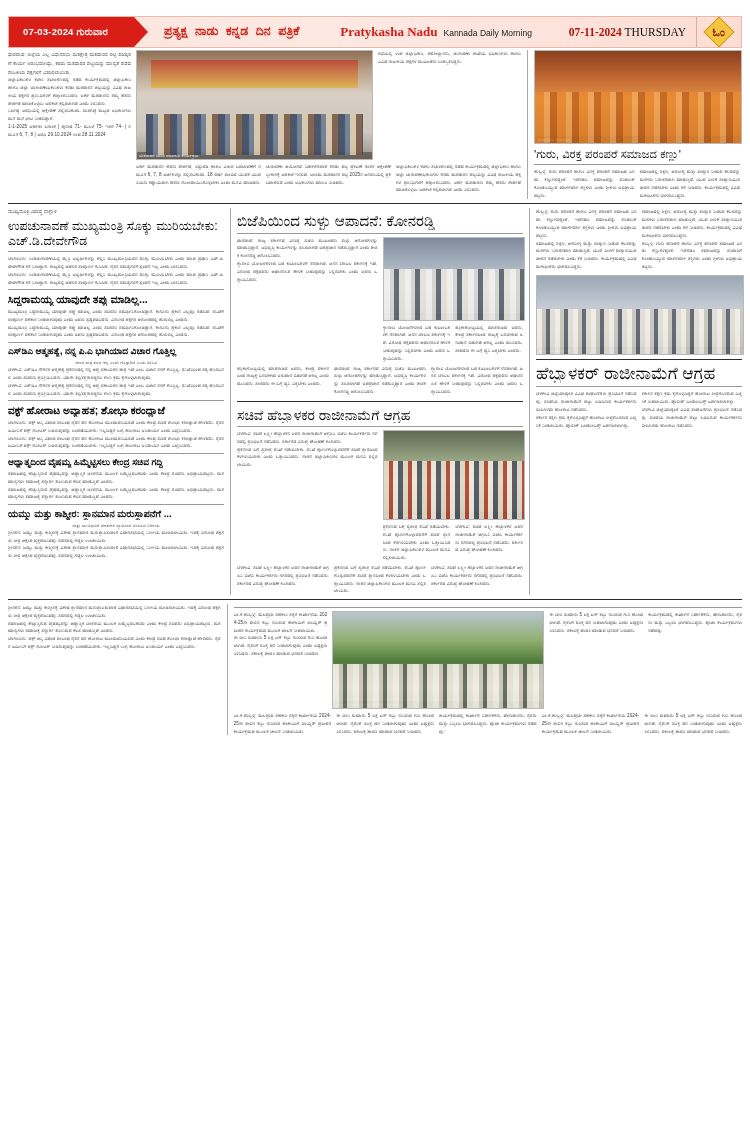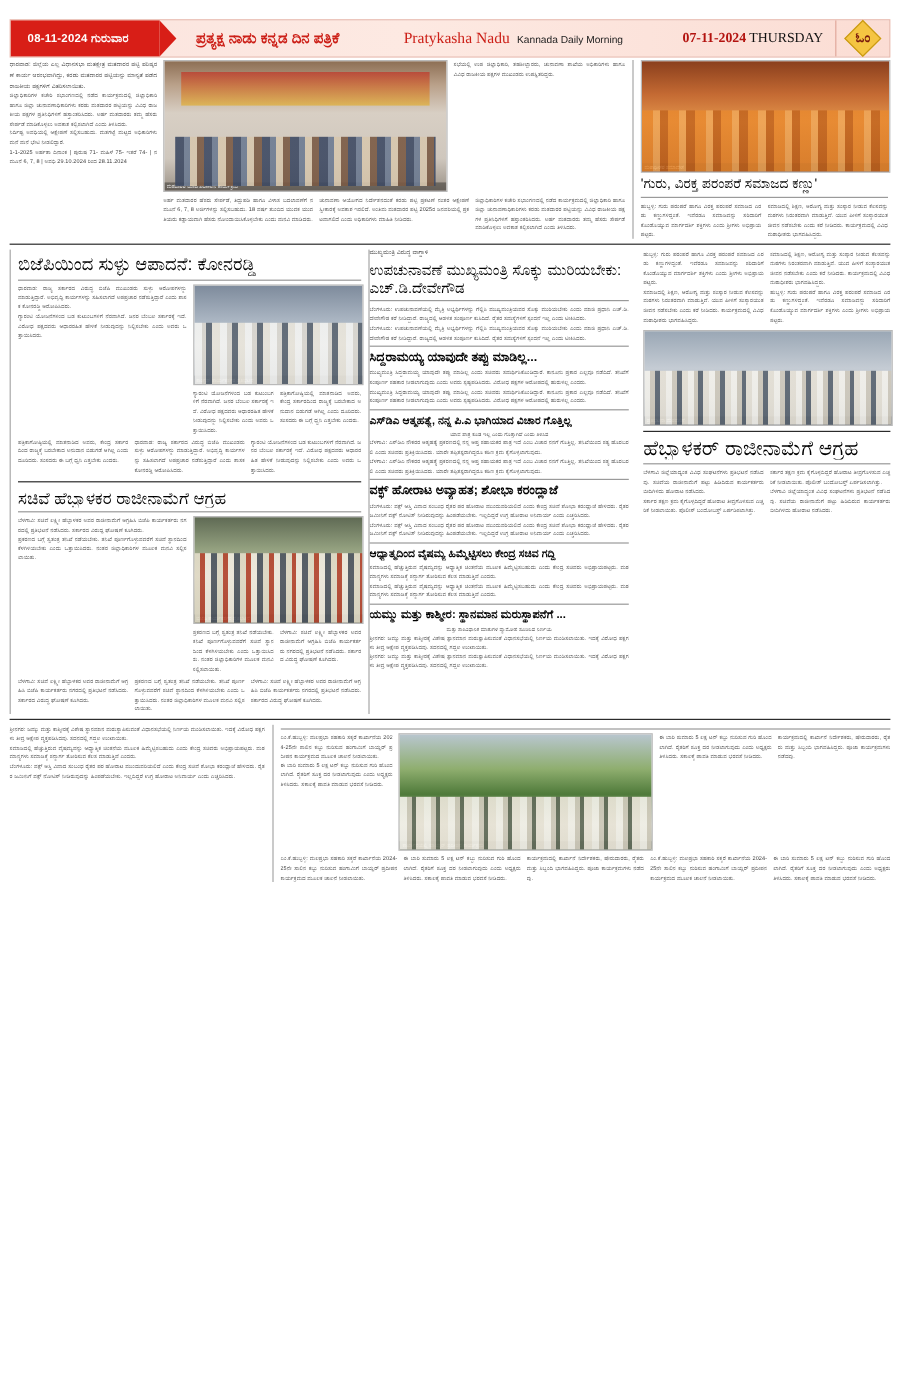--- a/index.html
+++ b/index.html
@@ -28,27 +28,27 @@
     font-size:9.5px;font-weight:bold;letter-spacing:.2px;white-space:nowrap;
   }
   .mh-date-badge:after{
     content:"";position:absolute;right:-14px;top:0;
     width:0;height:0;border-style:solid;
     border-width:15px 0 15px 14px;
     border-color:transparent transparent transparent #d81e17;
   }
   .mh-kn-title{
     flex:0 0 auto;padding:0 14px 0 30px;color:#cc2018;
-    font-size:12.5px;font-weight:bold;white-space:nowrap;
+    font-size:12.5px;font-weight:bold;white-space:nowrap;font-family:Liberation Mono, monospace;
   }
   .mh-center{
     flex:1;display:flex;align-items:baseline;justify-content:center;gap:6px;
     white-space:nowrap;
   }
-  .mh-brand{color:#cc2018;font-size:13px;font-weight:normal;font-family:"Liberation Serif",serif;}
+  .mh-brand{color:#cc2018;font-size:13px;font-weight:bold;font-family:"Liberation Serif",serif;}
   .mh-sub{color:#222;font-size:8.5px;font-family:"Liberation Sans",sans-serif;}
   .mh-right{
     padding:0 10px;font-size:11.5px;color:#111;white-space:nowrap;
     font-family:"Liberation Serif",serif;
   }
   .mh-right .d{font-weight:bold;color:#b3130f;text-align:right;}
   .mh-logo-wrap{
     width:44px;height:30px;border-left:1px solid #e0a99c;
     display:flex;align-items:center;justify-content:center;
   }
@@ -141,21 +141,21 @@
   .colC{width:212px;padding-left:6px;}
   .subcols{display:flex;gap:5px;}
   .subcol{flex:1;}
 </style>
 </head>
 <body>
 
 <div class="page">
 
   <div class="masthead">
-    <div class="mh-date-badge">08-11-2024 ಗುರುವಾರ</div>
+    <div class="mh-date-badge">07-03-2024 ಗುರುವಾರ</div>
     <div class="mh-kn-title">ಪ್ರತ್ಯಕ್ಷ ನಾಡು ಕನ್ನಡ ದಿನ ಪತ್ರಿಕೆ</div>
     <div class="mh-center">
       <span class="mh-brand">Pratykasha Nadu</span>
       <span class="mh-sub">Kannada Daily Morning</span>
     </div>
     <div class="mh-right">
       <span class="d">07-11-2024</span>
       <span>THURSDAY</span>
     </div>
     <div class="mh-logo-wrap">
@@ -214,20 +214,73 @@
           <div class="txtblock">ಸಮಾಜದಲ್ಲಿ ಶಿಕ್ಷಣ, ಆರೋಗ್ಯ ಮತ್ತು ಸಂಸ್ಕಾರ ನೀಡುವ ಕೆಲಸವನ್ನು ಮಠಗಳು ನಿರಂತರವಾಗಿ ಮಾಡುತ್ತಿವೆ. ಯುವ ಪೀಳಿಗೆ ಸಂಸ್ಕಾರಯುತ ಜೀವನ ನಡೆಸಬೇಕು ಎಂದು ಕರೆ ನೀಡಿದರು. ಕಾರ್ಯಕ್ರಮದಲ್ಲಿ ವಿವಿಧ ಮಠಾಧೀಶರು ಭಾಗವಹಿಸಿದ್ದರು.</div>
         </div>
       </div>
     </div>
   </div>
 
   <hr class="hr" style="margin:4px 8px;">
 
   <div class="content">
 
+    <div class="col colA">
+
+      <div>
+        <div class="hl-kicker">ಮುಖ್ಯಮಂತ್ರಿ ವಿರುದ್ಧ ವಾಗ್ದಾಳಿ</div>
+        <div class="hl-sec two" style="font-size:12.5px;">ಉಪಚುನಾವಣೆ ಮುಖ್ಯಮಂತ್ರಿ ಸೊಕ್ಕು ಮುರಿಯಬೇಕು: ಎಚ್.ಡಿ.ದೇವೇಗೌಡ</div>
+        <hr class="hr-thin">
+        <div class="body-col txtblock">ಬೆಂಗಳೂರು: ಉಪಚುನಾವಣೆಯಲ್ಲಿ ಮೈತ್ರಿ ಅಭ್ಯರ್ಥಿಗಳನ್ನು ಗೆಲ್ಲಿಸಿ ಮುಖ್ಯಮಂತ್ರಿಯವರ ಸೊಕ್ಕು ಮುರಿಯಬೇಕು ಎಂದು ಮಾಜಿ ಪ್ರಧಾನಿ ಎಚ್.ಡಿ.ದೇವೇಗೌಡ ಕರೆ ನೀಡಿದ್ದಾರೆ. ರಾಜ್ಯದಲ್ಲಿ ಆಡಳಿತ ಸಂಪೂರ್ಣ ಕುಸಿದಿದೆ. ರೈತರ ಸಮಸ್ಯೆಗಳಿಗೆ ಸ್ಪಂದನೆ ಇಲ್ಲ ಎಂದು ಟೀಕಿಸಿದರು.</div>
+        <div class="body-col txtblock">ಬೆಂಗಳೂರು: ಉಪಚುನಾವಣೆಯಲ್ಲಿ ಮೈತ್ರಿ ಅಭ್ಯರ್ಥಿಗಳನ್ನು ಗೆಲ್ಲಿಸಿ ಮುಖ್ಯಮಂತ್ರಿಯವರ ಸೊಕ್ಕು ಮುರಿಯಬೇಕು ಎಂದು ಮಾಜಿ ಪ್ರಧಾನಿ ಎಚ್.ಡಿ.ದೇವೇಗೌಡ ಕರೆ ನೀಡಿದ್ದಾರೆ. ರಾಜ್ಯದಲ್ಲಿ ಆಡಳಿತ ಸಂಪೂರ್ಣ ಕುಸಿದಿದೆ. ರೈತರ ಸಮಸ್ಯೆಗಳಿಗೆ ಸ್ಪಂದನೆ ಇಲ್ಲ ಎಂದು ಟೀಕಿಸಿದರು.</div>
+      </div>
+
+      <hr class="hr-thin">
+
+      <div>
+        <div class="hl-sm" style="font-size:10.5px;">ಸಿದ್ದರಾಮಯ್ಯ ಯಾವುದೇ ತಪ್ಪು ಮಾಡಿಲ್ಲ...</div>
+        <div class="body-col txtblock">ಮುಖ್ಯಮಂತ್ರಿ ಸಿದ್ದರಾಮಯ್ಯ ಯಾವುದೇ ತಪ್ಪು ಮಾಡಿಲ್ಲ ಎಂದು ಸಚಿವರು ಸಮರ್ಥಿಸಿಕೊಂಡಿದ್ದಾರೆ. ಕಾನೂನು ಪ್ರಕಾರ ಎಲ್ಲವೂ ನಡೆದಿದೆ. ತನಿಖೆಗೆ ಸಂಪೂರ್ಣ ಸಹಕಾರ ನೀಡಲಾಗುವುದು ಎಂದು ಅವರು ಸ್ಪಷ್ಟಪಡಿಸಿದರು. ವಿರೋಧ ಪಕ್ಷಗಳ ಆರೋಪದಲ್ಲಿ ಹುರುಳಿಲ್ಲ ಎಂದರು.</div>
+        <div class="body-col txtblock">ಮುಖ್ಯಮಂತ್ರಿ ಸಿದ್ದರಾಮಯ್ಯ ಯಾವುದೇ ತಪ್ಪು ಮಾಡಿಲ್ಲ ಎಂದು ಸಚಿವರು ಸಮರ್ಥಿಸಿಕೊಂಡಿದ್ದಾರೆ. ಕಾನೂನು ಪ್ರಕಾರ ಎಲ್ಲವೂ ನಡೆದಿದೆ. ತನಿಖೆಗೆ ಸಂಪೂರ್ಣ ಸಹಕಾರ ನೀಡಲಾಗುವುದು ಎಂದು ಅವರು ಸ್ಪಷ್ಟಪಡಿಸಿದರು. ವಿರೋಧ ಪಕ್ಷಗಳ ಆರೋಪದಲ್ಲಿ ಹುರುಳಿಲ್ಲ ಎಂದರು.</div>
+      </div>
+
+      <hr class="hr-thin">
+
+      <div>
+        <div class="hl-sm" style="font-size:9px;">ಎಸ್‌ಡಿಎ ಆತ್ಮಹತ್ಯೆ, ನನ್ನ ಪಿ.ಎ ಭಾಗಿಯಾದ ವಿಚಾರ ಗೊತ್ತಿಲ್ಲ</div>
+        <div class="txtblock" style="text-align:center;font-size:4.3px;">ಯಾವ ಪಾತ್ರ ಕೂಡ ಇಲ್ಲ ಎಂದು ಗೊತ್ತಾಗಿದೆ ಎಂದು ತಿಳಿಸಿದ</div>
+        <div class="body-col txtblock">ಬೆಳಗಾವಿ: ಎಸ್‌ಡಿಎ ನೌಕರರ ಆತ್ಮಹತ್ಯೆ ಪ್ರಕರಣದಲ್ಲಿ ನನ್ನ ಆಪ್ತ ಸಹಾಯಕರ ಪಾತ್ರ ಇದೆ ಎಂಬ ವಿಚಾರ ನನಗೆ ಗೊತ್ತಿಲ್ಲ. ತನಿಖೆಯಿಂದ ಸತ್ಯ ಹೊರಬರಲಿ ಎಂದು ಸಚಿವರು ಪ್ರತಿಕ್ರಿಯಿಸಿದರು. ಯಾರೇ ತಪ್ಪಿತಸ್ಥರಾಗಿದ್ದರೂ ಕಠಿಣ ಕ್ರಮ ಕೈಗೊಳ್ಳಲಾಗುವುದು.</div>
+        <div class="body-col txtblock">ಬೆಳಗಾವಿ: ಎಸ್‌ಡಿಎ ನೌಕರರ ಆತ್ಮಹತ್ಯೆ ಪ್ರಕರಣದಲ್ಲಿ ನನ್ನ ಆಪ್ತ ಸಹಾಯಕರ ಪಾತ್ರ ಇದೆ ಎಂಬ ವಿಚಾರ ನನಗೆ ಗೊತ್ತಿಲ್ಲ. ತನಿಖೆಯಿಂದ ಸತ್ಯ ಹೊರಬರಲಿ ಎಂದು ಸಚಿವರು ಪ್ರತಿಕ್ರಿಯಿಸಿದರು. ಯಾರೇ ತಪ್ಪಿತಸ್ಥರಾಗಿದ್ದರೂ ಕಠಿಣ ಕ್ರಮ ಕೈಗೊಳ್ಳಲಾಗುವುದು.</div>
+      </div>
+
+      <hr class="hr-thin">
+
+      <div>
+        <div class="hl-sm" style="font-size:10.5px;">ವಕ್ಫ್ ಹೋರಾಟ ಅವ್ಯಾಹತ; ಶೋಭಾ ಕರಂದ್ಲಾಜೆ</div>
+        <div class="body-col txtblock">ಬೆಂಗಳೂರು: ವಕ್ಫ್ ಆಸ್ತಿ ವಿವಾದ ಸಂಬಂಧ ರೈತರ ಪರ ಹೋರಾಟ ಮುಂದುವರಿಯಲಿದೆ ಎಂದು ಕೇಂದ್ರ ಸಚಿವೆ ಶೋಭಾ ಕರಂದ್ಲಾಜೆ ಹೇಳಿದರು. ರೈತರ ಜಮೀನಿಗೆ ವಕ್ಫ್ ನೋಟಿಸ್ ನೀಡಿರುವುದನ್ನು ಹಿಂಪಡೆಯಬೇಕು. ಇಲ್ಲದಿದ್ದರೆ ಉಗ್ರ ಹೋರಾಟ ಅನಿವಾರ್ಯ ಎಂದು ಎಚ್ಚರಿಸಿದರು.</div>
+        <div class="body-col txtblock">ಬೆಂಗಳೂರು: ವಕ್ಫ್ ಆಸ್ತಿ ವಿವಾದ ಸಂಬಂಧ ರೈತರ ಪರ ಹೋರಾಟ ಮುಂದುವರಿಯಲಿದೆ ಎಂದು ಕೇಂದ್ರ ಸಚಿವೆ ಶೋಭಾ ಕರಂದ್ಲಾಜೆ ಹೇಳಿದರು. ರೈತರ ಜಮೀನಿಗೆ ವಕ್ಫ್ ನೋಟಿಸ್ ನೀಡಿರುವುದನ್ನು ಹಿಂಪಡೆಯಬೇಕು. ಇಲ್ಲದಿದ್ದರೆ ಉಗ್ರ ಹೋರಾಟ ಅನಿವಾರ್ಯ ಎಂದು ಎಚ್ಚರಿಸಿದರು.</div>
+      </div>
+
+      <hr class="hr-thin">
+
+      <div>
+        <div class="hl-sm" style="font-size:9px;">ಆಧ್ಯಾತ್ಮದಿಂದ ವೈಷಮ್ಯ ಹಿಮ್ಮೆಟ್ಟಿಸಲು ಕೇಂದ್ರ ಸಚಿವ ಗದ್ದಿ</div>
+        <div class="body-col txtblock">ಸಮಾಜದಲ್ಲಿ ಹೆಚ್ಚುತ್ತಿರುವ ವೈಷಮ್ಯವನ್ನು ಆಧ್ಯಾತ್ಮಿಕ ಚಿಂತನೆಯ ಮೂಲಕ ಹಿಮ್ಮೆಟ್ಟಿಸಬಹುದು ಎಂದು ಕೇಂದ್ರ ಸಚಿವರು ಅಭಿಪ್ರಾಯಪಟ್ಟರು. ಮಠ ಮಾನ್ಯಗಳು ಸಮಾಜಕ್ಕೆ ಸನ್ಮಾರ್ಗ ತೋರಿಸುವ ಕೆಲಸ ಮಾಡುತ್ತಿವೆ ಎಂದರು.</div>
+        <div class="body-col txtblock">ಸಮಾಜದಲ್ಲಿ ಹೆಚ್ಚುತ್ತಿರುವ ವೈಷಮ್ಯವನ್ನು ಆಧ್ಯಾತ್ಮಿಕ ಚಿಂತನೆಯ ಮೂಲಕ ಹಿಮ್ಮೆಟ್ಟಿಸಬಹುದು ಎಂದು ಕೇಂದ್ರ ಸಚಿವರು ಅಭಿಪ್ರಾಯಪಟ್ಟರು. ಮಠ ಮಾನ್ಯಗಳು ಸಮಾಜಕ್ಕೆ ಸನ್ಮಾರ್ಗ ತೋರಿಸುವ ಕೆಲಸ ಮಾಡುತ್ತಿವೆ ಎಂದರು.</div>
+      </div>
+
+      <hr class="hr-thin">
+
+      <div>
+        <div class="hl-sm" style="font-size:9.5px;">ಯಮ್ಮು ಮತ್ತು ಕಾಶ್ಮೀರ: ಸ್ಥಾನಮಾನ ಮರುಸ್ಥಾಪನೆಗೆ ...</div>
+        <div class="txtblock" style="text-align:center;font-size:4.3px;">ಮತ್ತು ಸಾಂವಿಧಾನಿಕ ಮಾತುಗಳ ವ್ಯಾಮೋಹ ಸೂಚಿಸಿದ ನಿರ್ಣಯ</div>
+        <div class="body-col txtblock">ಶ್ರೀನಗರ: ಜಮ್ಮು ಮತ್ತು ಕಾಶ್ಮೀರಕ್ಕೆ ವಿಶೇಷ ಸ್ಥಾನಮಾನ ಮರುಸ್ಥಾಪಿಸುವಂತೆ ವಿಧಾನಸಭೆಯಲ್ಲಿ ನಿರ್ಣಯ ಮಂಡಿಸಲಾಯಿತು. ಇದಕ್ಕೆ ವಿರೋಧ ಪಕ್ಷಗಳು ತೀವ್ರ ಆಕ್ಷೇಪ ವ್ಯಕ್ತಪಡಿಸಿದವು. ಸದನದಲ್ಲಿ ಗದ್ದಲ ಉಂಟಾಯಿತು.</div>
+        <div class="body-col txtblock">ಶ್ರೀನಗರ: ಜಮ್ಮು ಮತ್ತು ಕಾಶ್ಮೀರಕ್ಕೆ ವಿಶೇಷ ಸ್ಥಾನಮಾನ ಮರುಸ್ಥಾಪಿಸುವಂತೆ ವಿಧಾನಸಭೆಯಲ್ಲಿ ನಿರ್ಣಯ ಮಂಡಿಸಲಾಯಿತು. ಇದಕ್ಕೆ ವಿರೋಧ ಪಕ್ಷಗಳು ತೀವ್ರ ಆಕ್ಷೇಪ ವ್ಯಕ್ತಪಡಿಸಿದವು. ಸದನದಲ್ಲಿ ಗದ್ದಲ ಉಂಟಾಯಿತು.</div>
+      </div>
+    </div>
+
     <div class="col colB">
 
       <div>
         <div class="hl-sec" style="font-size:15px;">ಬಿಜೆಪಿಯಿಂದ ಸುಳ್ಳು ಆಪಾದನೆ: ಕೋನರಡ್ಡಿ</div>
         <hr class="hr-thin">
         <div style="display:flex;gap:5px;">
           <div class="subcol body-col" style="width:82px;">
             <div class="txtblock">ಧಾರವಾಡ: ರಾಜ್ಯ ಸರ್ಕಾರದ ವಿರುದ್ಧ ಬಿಜೆಪಿ ಮುಖಂಡರು ಸುಳ್ಳು ಆರೋಪಗಳನ್ನು ಮಾಡುತ್ತಿದ್ದಾರೆ. ಅಭಿವೃದ್ಧಿ ಕಾರ್ಯಗಳನ್ನು ಸಹಿಸಲಾಗದೆ ಅಪಪ್ರಚಾರ ನಡೆಸುತ್ತಿದ್ದಾರೆ ಎಂದು ಶಾಸಕ ಕೋನರಡ್ಡಿ ಆರೋಪಿಸಿದರು.</div>
             <div class="txtblock">ಗ್ಯಾರಂಟಿ ಯೋಜನೆಗಳಿಂದ ಬಡ ಕುಟುಂಬಗಳಿಗೆ ನೆರವಾಗಿದೆ. ಜನರ ಬೆಂಬಲ ಸರ್ಕಾರಕ್ಕೆ ಇದೆ. ವಿರೋಧ ಪಕ್ಷದವರು ಆಧಾರರಹಿತ ಹೇಳಿಕೆ ನೀಡುವುದನ್ನು ನಿಲ್ಲಿಸಬೇಕು ಎಂದು ಅವರು ಒತ್ತಾಯಿಸಿದರು.</div>
           </div>
@@ -289,73 +342,20 @@
           <div class="subcol body-col">
             <div class="txtblock">ಪ್ರಕರಣದ ಬಗ್ಗೆ ಸ್ವತಂತ್ರ ತನಿಖೆ ನಡೆಯಬೇಕು. ತನಿಖೆ ಪೂರ್ಣಗೊಳ್ಳುವವರೆಗೆ ಸಚಿವೆ ಸ್ಥಾನದಿಂದ ಕೆಳಗಿಳಿಯಬೇಕು ಎಂದು ಒತ್ತಾಯಿಸಿದರು. ನಂತರ ಜಿಲ್ಲಾಧಿಕಾರಿಗಳ ಮೂಲಕ ಮನವಿ ಸಲ್ಲಿಸಲಾಯಿತು.</div>
           </div>
           <div class="subcol body-col">
             <div class="txtblock">ಬೆಳಗಾವಿ: ಸಚಿವೆ ಲಕ್ಷ್ಮೀ ಹೆಬ್ಬಾಳಕರ ಅವರ ರಾಜೀನಾಮೆಗೆ ಆಗ್ರಹಿಸಿ ಬಿಜೆಪಿ ಕಾರ್ಯಕರ್ತರು ನಗರದಲ್ಲಿ ಪ್ರತಿಭಟನೆ ನಡೆಸಿದರು. ಸರ್ಕಾರದ ವಿರುದ್ಧ ಘೋಷಣೆ ಕೂಗಿದರು.</div>
           </div>
         </div>
       </div>
     </div>
 
-    <div class="col colA">
-
-      <div>
-        <div class="hl-kicker">ಮುಖ್ಯಮಂತ್ರಿ ವಿರುದ್ಧ ವಾಗ್ದಾಳಿ</div>
-        <div class="hl-sec two" style="font-size:12.5px;">ಉಪಚುನಾವಣೆ ಮುಖ್ಯಮಂತ್ರಿ ಸೊಕ್ಕು ಮುರಿಯಬೇಕು: ಎಚ್.ಡಿ.ದೇವೇಗೌಡ</div>
-        <hr class="hr-thin">
-        <div class="body-col txtblock">ಬೆಂಗಳೂರು: ಉಪಚುನಾವಣೆಯಲ್ಲಿ ಮೈತ್ರಿ ಅಭ್ಯರ್ಥಿಗಳನ್ನು ಗೆಲ್ಲಿಸಿ ಮುಖ್ಯಮಂತ್ರಿಯವರ ಸೊಕ್ಕು ಮುರಿಯಬೇಕು ಎಂದು ಮಾಜಿ ಪ್ರಧಾನಿ ಎಚ್.ಡಿ.ದೇವೇಗೌಡ ಕರೆ ನೀಡಿದ್ದಾರೆ. ರಾಜ್ಯದಲ್ಲಿ ಆಡಳಿತ ಸಂಪೂರ್ಣ ಕುಸಿದಿದೆ. ರೈತರ ಸಮಸ್ಯೆಗಳಿಗೆ ಸ್ಪಂದನೆ ಇಲ್ಲ ಎಂದು ಟೀಕಿಸಿದರು.</div>
-        <div class="body-col txtblock">ಬೆಂಗಳೂರು: ಉಪಚುನಾವಣೆಯಲ್ಲಿ ಮೈತ್ರಿ ಅಭ್ಯರ್ಥಿಗಳನ್ನು ಗೆಲ್ಲಿಸಿ ಮುಖ್ಯಮಂತ್ರಿಯವರ ಸೊಕ್ಕು ಮುರಿಯಬೇಕು ಎಂದು ಮಾಜಿ ಪ್ರಧಾನಿ ಎಚ್.ಡಿ.ದೇವೇಗೌಡ ಕರೆ ನೀಡಿದ್ದಾರೆ. ರಾಜ್ಯದಲ್ಲಿ ಆಡಳಿತ ಸಂಪೂರ್ಣ ಕುಸಿದಿದೆ. ರೈತರ ಸಮಸ್ಯೆಗಳಿಗೆ ಸ್ಪಂದನೆ ಇಲ್ಲ ಎಂದು ಟೀಕಿಸಿದರು.</div>
-      </div>
-
-      <hr class="hr-thin">
-
-      <div>
-        <div class="hl-sm" style="font-size:10.5px;">ಸಿದ್ದರಾಮಯ್ಯ ಯಾವುದೇ ತಪ್ಪು ಮಾಡಿಲ್ಲ...</div>
-        <div class="body-col txtblock">ಮುಖ್ಯಮಂತ್ರಿ ಸಿದ್ದರಾಮಯ್ಯ ಯಾವುದೇ ತಪ್ಪು ಮಾಡಿಲ್ಲ ಎಂದು ಸಚಿವರು ಸಮರ್ಥಿಸಿಕೊಂಡಿದ್ದಾರೆ. ಕಾನೂನು ಪ್ರಕಾರ ಎಲ್ಲವೂ ನಡೆದಿದೆ. ತನಿಖೆಗೆ ಸಂಪೂರ್ಣ ಸಹಕಾರ ನೀಡಲಾಗುವುದು ಎಂದು ಅವರು ಸ್ಪಷ್ಟಪಡಿಸಿದರು. ವಿರೋಧ ಪಕ್ಷಗಳ ಆರೋಪದಲ್ಲಿ ಹುರುಳಿಲ್ಲ ಎಂದರು.</div>
-        <div class="body-col txtblock">ಮುಖ್ಯಮಂತ್ರಿ ಸಿದ್ದರಾಮಯ್ಯ ಯಾವುದೇ ತಪ್ಪು ಮಾಡಿಲ್ಲ ಎಂದು ಸಚಿವರು ಸಮರ್ಥಿಸಿಕೊಂಡಿದ್ದಾರೆ. ಕಾನೂನು ಪ್ರಕಾರ ಎಲ್ಲವೂ ನಡೆದಿದೆ. ತನಿಖೆಗೆ ಸಂಪೂರ್ಣ ಸಹಕಾರ ನೀಡಲಾಗುವುದು ಎಂದು ಅವರು ಸ್ಪಷ್ಟಪಡಿಸಿದರು. ವಿರೋಧ ಪಕ್ಷಗಳ ಆರೋಪದಲ್ಲಿ ಹುರುಳಿಲ್ಲ ಎಂದರು.</div>
-      </div>
-
-      <hr class="hr-thin">
-
-      <div>
-        <div class="hl-sm" style="font-size:9px;">ಎಸ್‌ಡಿಎ ಆತ್ಮಹತ್ಯೆ, ನನ್ನ ಪಿ.ಎ ಭಾಗಿಯಾದ ವಿಚಾರ ಗೊತ್ತಿಲ್ಲ</div>
-        <div class="txtblock" style="text-align:center;font-size:4.3px;">ಯಾವ ಪಾತ್ರ ಕೂಡ ಇಲ್ಲ ಎಂದು ಗೊತ್ತಾಗಿದೆ ಎಂದು ತಿಳಿಸಿದ</div>
-        <div class="body-col txtblock">ಬೆಳಗಾವಿ: ಎಸ್‌ಡಿಎ ನೌಕರರ ಆತ್ಮಹತ್ಯೆ ಪ್ರಕರಣದಲ್ಲಿ ನನ್ನ ಆಪ್ತ ಸಹಾಯಕರ ಪಾತ್ರ ಇದೆ ಎಂಬ ವಿಚಾರ ನನಗೆ ಗೊತ್ತಿಲ್ಲ. ತನಿಖೆಯಿಂದ ಸತ್ಯ ಹೊರಬರಲಿ ಎಂದು ಸಚಿವರು ಪ್ರತಿಕ್ರಿಯಿಸಿದರು. ಯಾರೇ ತಪ್ಪಿತಸ್ಥರಾಗಿದ್ದರೂ ಕಠಿಣ ಕ್ರಮ ಕೈಗೊಳ್ಳಲಾಗುವುದು.</div>
-        <div class="body-col txtblock">ಬೆಳಗಾವಿ: ಎಸ್‌ಡಿಎ ನೌಕರರ ಆತ್ಮಹತ್ಯೆ ಪ್ರಕರಣದಲ್ಲಿ ನನ್ನ ಆಪ್ತ ಸಹಾಯಕರ ಪಾತ್ರ ಇದೆ ಎಂಬ ವಿಚಾರ ನನಗೆ ಗೊತ್ತಿಲ್ಲ. ತನಿಖೆಯಿಂದ ಸತ್ಯ ಹೊರಬರಲಿ ಎಂದು ಸಚಿವರು ಪ್ರತಿಕ್ರಿಯಿಸಿದರು. ಯಾರೇ ತಪ್ಪಿತಸ್ಥರಾಗಿದ್ದರೂ ಕಠಿಣ ಕ್ರಮ ಕೈಗೊಳ್ಳಲಾಗುವುದು.</div>
-      </div>
-
-      <hr class="hr-thin">
-
-      <div>
-        <div class="hl-sm" style="font-size:10.5px;">ವಕ್ಫ್ ಹೋರಾಟ ಅವ್ಯಾಹತ; ಶೋಭಾ ಕರಂದ್ಲಾಜೆ</div>
-        <div class="body-col txtblock">ಬೆಂಗಳೂರು: ವಕ್ಫ್ ಆಸ್ತಿ ವಿವಾದ ಸಂಬಂಧ ರೈತರ ಪರ ಹೋರಾಟ ಮುಂದುವರಿಯಲಿದೆ ಎಂದು ಕೇಂದ್ರ ಸಚಿವೆ ಶೋಭಾ ಕರಂದ್ಲಾಜೆ ಹೇಳಿದರು. ರೈತರ ಜಮೀನಿಗೆ ವಕ್ಫ್ ನೋಟಿಸ್ ನೀಡಿರುವುದನ್ನು ಹಿಂಪಡೆಯಬೇಕು. ಇಲ್ಲದಿದ್ದರೆ ಉಗ್ರ ಹೋರಾಟ ಅನಿವಾರ್ಯ ಎಂದು ಎಚ್ಚರಿಸಿದರು.</div>
-        <div class="body-col txtblock">ಬೆಂಗಳೂರು: ವಕ್ಫ್ ಆಸ್ತಿ ವಿವಾದ ಸಂಬಂಧ ರೈತರ ಪರ ಹೋರಾಟ ಮುಂದುವರಿಯಲಿದೆ ಎಂದು ಕೇಂದ್ರ ಸಚಿವೆ ಶೋಭಾ ಕರಂದ್ಲಾಜೆ ಹೇಳಿದರು. ರೈತರ ಜಮೀನಿಗೆ ವಕ್ಫ್ ನೋಟಿಸ್ ನೀಡಿರುವುದನ್ನು ಹಿಂಪಡೆಯಬೇಕು. ಇಲ್ಲದಿದ್ದರೆ ಉಗ್ರ ಹೋರಾಟ ಅನಿವಾರ್ಯ ಎಂದು ಎಚ್ಚರಿಸಿದರು.</div>
-      </div>
-
-      <hr class="hr-thin">
-
-      <div>
-        <div class="hl-sm" style="font-size:9px;">ಆಧ್ಯಾತ್ಮದಿಂದ ವೈಷಮ್ಯ ಹಿಮ್ಮೆಟ್ಟಿಸಲು ಕೇಂದ್ರ ಸಚಿವ ಗದ್ದಿ</div>
-        <div class="body-col txtblock">ಸಮಾಜದಲ್ಲಿ ಹೆಚ್ಚುತ್ತಿರುವ ವೈಷಮ್ಯವನ್ನು ಆಧ್ಯಾತ್ಮಿಕ ಚಿಂತನೆಯ ಮೂಲಕ ಹಿಮ್ಮೆಟ್ಟಿಸಬಹುದು ಎಂದು ಕೇಂದ್ರ ಸಚಿವರು ಅಭಿಪ್ರಾಯಪಟ್ಟರು. ಮಠ ಮಾನ್ಯಗಳು ಸಮಾಜಕ್ಕೆ ಸನ್ಮಾರ್ಗ ತೋರಿಸುವ ಕೆಲಸ ಮಾಡುತ್ತಿವೆ ಎಂದರು.</div>
-        <div class="body-col txtblock">ಸಮಾಜದಲ್ಲಿ ಹೆಚ್ಚುತ್ತಿರುವ ವೈಷಮ್ಯವನ್ನು ಆಧ್ಯಾತ್ಮಿಕ ಚಿಂತನೆಯ ಮೂಲಕ ಹಿಮ್ಮೆಟ್ಟಿಸಬಹುದು ಎಂದು ಕೇಂದ್ರ ಸಚಿವರು ಅಭಿಪ್ರಾಯಪಟ್ಟರು. ಮಠ ಮಾನ್ಯಗಳು ಸಮಾಜಕ್ಕೆ ಸನ್ಮಾರ್ಗ ತೋರಿಸುವ ಕೆಲಸ ಮಾಡುತ್ತಿವೆ ಎಂದರು.</div>
-      </div>
-
-      <hr class="hr-thin">
-
-      <div>
-        <div class="hl-sm" style="font-size:9.5px;">ಯಮ್ಮು ಮತ್ತು ಕಾಶ್ಮೀರ: ಸ್ಥಾನಮಾನ ಮರುಸ್ಥಾಪನೆಗೆ ...</div>
-        <div class="txtblock" style="text-align:center;font-size:4.3px;">ಮತ್ತು ಸಾಂವಿಧಾನಿಕ ಮಾತುಗಳ ವ್ಯಾಮೋಹ ಸೂಚಿಸಿದ ನಿರ್ಣಯ</div>
-        <div class="body-col txtblock">ಶ್ರೀನಗರ: ಜಮ್ಮು ಮತ್ತು ಕಾಶ್ಮೀರಕ್ಕೆ ವಿಶೇಷ ಸ್ಥಾನಮಾನ ಮರುಸ್ಥಾಪಿಸುವಂತೆ ವಿಧಾನಸಭೆಯಲ್ಲಿ ನಿರ್ಣಯ ಮಂಡಿಸಲಾಯಿತು. ಇದಕ್ಕೆ ವಿರೋಧ ಪಕ್ಷಗಳು ತೀವ್ರ ಆಕ್ಷೇಪ ವ್ಯಕ್ತಪಡಿಸಿದವು. ಸದನದಲ್ಲಿ ಗದ್ದಲ ಉಂಟಾಯಿತು.</div>
-        <div class="body-col txtblock">ಶ್ರೀನಗರ: ಜಮ್ಮು ಮತ್ತು ಕಾಶ್ಮೀರಕ್ಕೆ ವಿಶೇಷ ಸ್ಥಾನಮಾನ ಮರುಸ್ಥಾಪಿಸುವಂತೆ ವಿಧಾನಸಭೆಯಲ್ಲಿ ನಿರ್ಣಯ ಮಂಡಿಸಲಾಯಿತು. ಇದಕ್ಕೆ ವಿರೋಧ ಪಕ್ಷಗಳು ತೀವ್ರ ಆಕ್ಷೇಪ ವ್ಯಕ್ತಪಡಿಸಿದವು. ಸದನದಲ್ಲಿ ಗದ್ದಲ ಉಂಟಾಯಿತು.</div>
-      </div>
-    </div>
-
     <div class="col colC">
       <div class="subcols">
         <div class="subcol body-col">
           <div class="txtblock">ಹುಬ್ಬಳ್ಳಿ: ಗುರು ಪರಂಪರೆ ಹಾಗೂ ವಿರಕ್ತ ಪರಂಪರೆ ಸಮಾಜದ ಎರಡು ಕಣ್ಣುಗಳಿದ್ದಂತೆ. ಇವೆರಡೂ ಸಮಾಜವನ್ನು ಸರಿದಾರಿಗೆ ಕೊಂಡೊಯ್ಯುವ ಮಾರ್ಗದರ್ಶಿ ಶಕ್ತಿಗಳು ಎಂದು ಶ್ರೀಗಳು ಅಭಿಪ್ರಾಯಪಟ್ಟರು.</div>
           <div class="txtblock">ಸಮಾಜದಲ್ಲಿ ಶಿಕ್ಷಣ, ಆರೋಗ್ಯ ಮತ್ತು ಸಂಸ್ಕಾರ ನೀಡುವ ಕೆಲಸವನ್ನು ಮಠಗಳು ನಿರಂತರವಾಗಿ ಮಾಡುತ್ತಿವೆ. ಯುವ ಪೀಳಿಗೆ ಸಂಸ್ಕಾರಯುತ ಜೀವನ ನಡೆಸಬೇಕು ಎಂದು ಕರೆ ನೀಡಿದರು. ಕಾರ್ಯಕ್ರಮದಲ್ಲಿ ವಿವಿಧ ಮಠಾಧೀಶರು ಭಾಗವಹಿಸಿದ್ದರು.</div>
         </div>
         <div class="subcol body-col">
           <div class="txtblock">ಸಮಾಜದಲ್ಲಿ ಶಿಕ್ಷಣ, ಆರೋಗ್ಯ ಮತ್ತು ಸಂಸ್ಕಾರ ನೀಡುವ ಕೆಲಸವನ್ನು ಮಠಗಳು ನಿರಂತರವಾಗಿ ಮಾಡುತ್ತಿವೆ. ಯುವ ಪೀಳಿಗೆ ಸಂಸ್ಕಾರಯುತ ಜೀವನ ನಡೆಸಬೇಕು ಎಂದು ಕರೆ ನೀಡಿದರು. ಕಾರ್ಯಕ್ರಮದಲ್ಲಿ ವಿವಿಧ ಮಠಾಧೀಶರು ಭಾಗವಹಿಸಿದ್ದರು.</div>
           <div class="txtblock">ಹುಬ್ಬಳ್ಳಿ: ಗುರು ಪರಂಪರೆ ಹಾಗೂ ವಿರಕ್ತ ಪರಂಪರೆ ಸಮಾಜದ ಎರಡು ಕಣ್ಣುಗಳಿದ್ದಂತೆ. ಇವೆರಡೂ ಸಮಾಜವನ್ನು ಸರಿದಾರಿಗೆ ಕೊಂಡೊಯ್ಯುವ ಮಾರ್ಗದರ್ಶಿ ಶಕ್ತಿಗಳು ಎಂದು ಶ್ರೀಗಳು ಅಭಿಪ್ರಾಯಪಟ್ಟರು.</div>
         </div>

